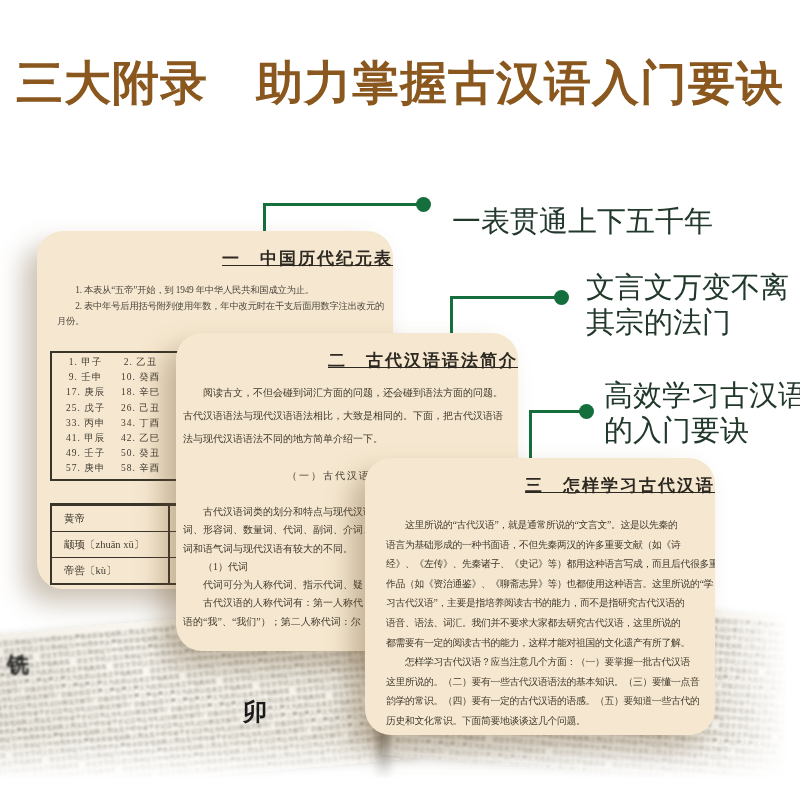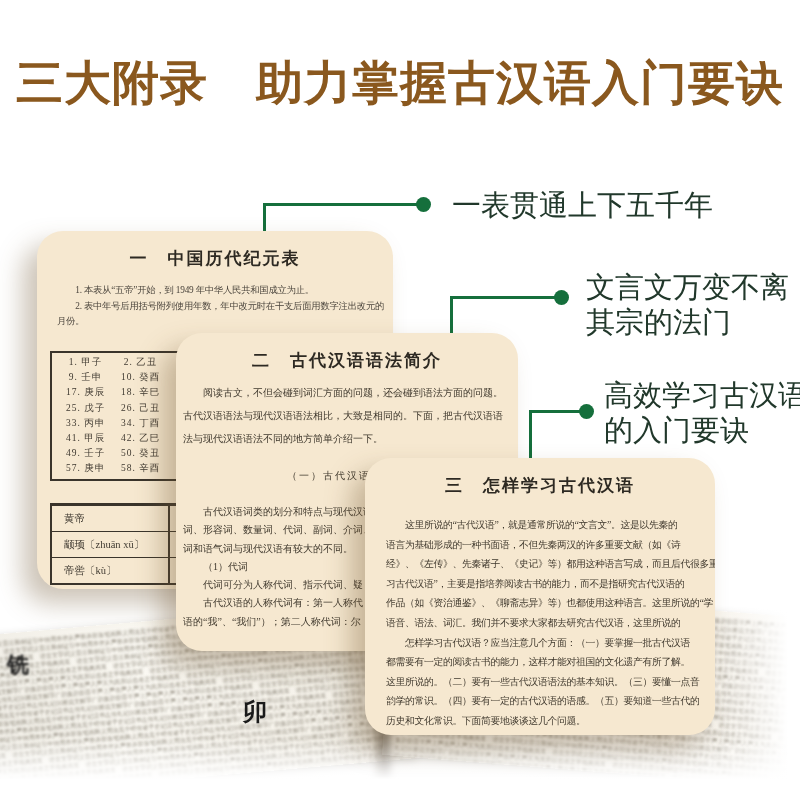--- a/index.html
+++ b/index.html
@@ -10,37 +10,37 @@
          font-size:47px;font-weight:bold;color:#8a581e;letter-spacing:1px;
          font-family:"Liberation Serif",serif;z-index:1;}
   
   .cline{position:absolute;background:#156f3c;z-index:1;}
   .cdot{position:absolute;width:15px;height:15px;border-radius:50%;background:#156f3c;z-index:1;}
   .callout{position:absolute;color:#21382b;font-size:29px;line-height:35px;
            font-family:"DejaVu Sans","Liberation Sans",sans-serif;font-weight:500;z-index:1;}
   #c1h{left:263px;top:203px;width:155px;height:3px;}
   #c1v{left:263px;top:203px;width:3px;height:31px;}
   #c1d{left:416px;top:197px;}
-  #callout-1{left:452px;top:188px;text-align:right;}
+  #callout-1{left:452px;top:204px;text-align:right;}
   #c2h{left:450px;top:296px;width:106px;height:3px;}
   #c2v{left:450px;top:296px;width:3px;height:39px;}
   #c2d{left:554px;top:290px;}
   #callout-2{left:586px;top:270px;}
   #c3h{left:529px;top:410px;width:52px;height:3px;}
   #c3v{left:529px;top:410px;width:3px;height:50px;}
   #c3d{left:579px;top:404px;}
   #callout-3{left:604px;top:378px;}
   
   .card{position:absolute;background:#f6e8d0;border-radius:26px;overflow:hidden;
         box-shadow:-14px 14px 26px rgba(110,82,45,.35);color:#413b30;}
   #card1{left:37px;top:231px;width:356px;height:358px;z-index:2;}
   #card2{left:176px;top:333px;width:342px;height:318px;z-index:3;}
   #card3{left:365px;top:458px;width:350px;height:277px;z-index:4;}
-  .card-h{position:absolute;left:0;right:0;top:16px;text-align:center;font-weight:bold;
-          font-size:17px;letter-spacing:2px;color:#2d2922;white-space:nowrap;}
+  .card-h{position:absolute;left:0;right:0;top:16px;text-align:right;font-weight:bold;
+          font-size:17px;letter-spacing:2px;color:#2d2922;white-space:nowrap;text-decoration:underline;}
   .line{white-space:nowrap;}
   
   #card1 .notes{position:absolute;left:20px;top:52px;font-size:9.3px;line-height:15.5px;
                 letter-spacing:-0.2px;color:#4a443c;}
   .gz{position:absolute;left:13px;top:120px;width:352px;border:2px solid #3a342b;padding:2px 0;}
   .gz-row{display:flex;height:15.2px;align-items:center;}
   .gz-cell{width:55px;font-size:9.5px;text-align:center;letter-spacing:1px;color:#3f3930;
            white-space:nowrap;}
   .gz-cell:first-child{margin-left:6px;}
   .emp{position:absolute;left:13px;top:272px;width:352px;border:2px solid #3a342b;}
@@ -195,22 +195,22 @@
       <div class="line">语的“我”、“我们”）；第二人称代词：尔</div>
     </div>
 </div>
 
 <div class="card" id="card3">
   <div class="card-h">三　怎样学习古代汉语</div>
   <div class="p3">
       <div class="line">　　这里所说的“古代汉语”，就是通常所说的“文言文”。这是以先秦的</div>
       <div class="line">语言为基础形成的一种书面语，不但先秦两汉的许多重要文献（如《诗</div>
       <div class="line">经》、《左传》、先秦诸子、《史记》等）都用这种语言写成，而且后代很多重要</div>
+      <div class="line">作品（如《资治通鉴》、《聊斋志异》等）也都使用这种语言。这里所说的“学</div>
       <div class="line">习古代汉语”，主要是指培养阅读古书的能力，而不是指研究古代汉语的</div>
-      <div class="line">作品（如《资治通鉴》、《聊斋志异》等）也都使用这种语言。这里所说的“学</div>
       <div class="line">语音、语法、词汇。我们并不要求大家都去研究古代汉语，这里所说的</div>
+      <div class="line">都需要有一定的阅读古书的能力，这样才能对祖国的文化遗产有所了解。</div>
       <div class="line">　　怎样学习古代汉语？应当注意几个方面：（一）要掌握一批古代汉语</div>
-      <div class="line">都需要有一定的阅读古书的能力，这样才能对祖国的文化遗产有所了解。</div>
       <div class="line">这里所说的。（二）要有一些古代汉语语法的基本知识。（三）要懂一点音</div>
       <div class="line">韵学的常识。（四）要有一定的古代汉语的语感。（五）要知道一些古代的</div>
       <div class="line">历史和文化常识。下面简要地谈谈这几个问题。</div>
     </div>
 </div>
 
 </body></html>

